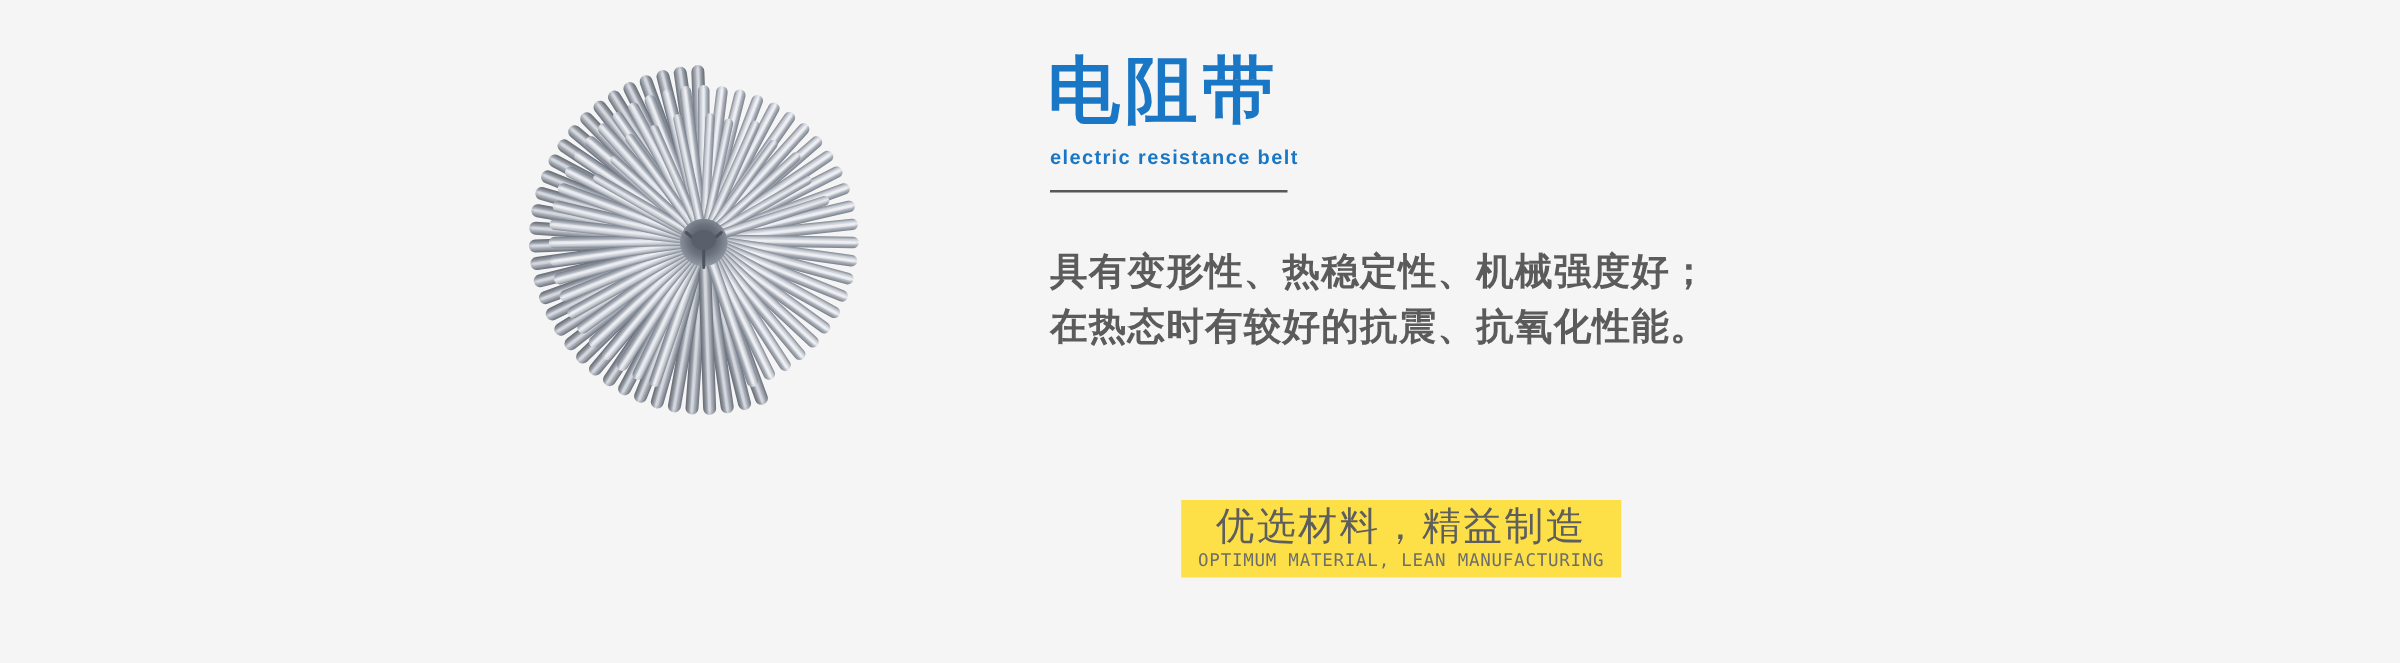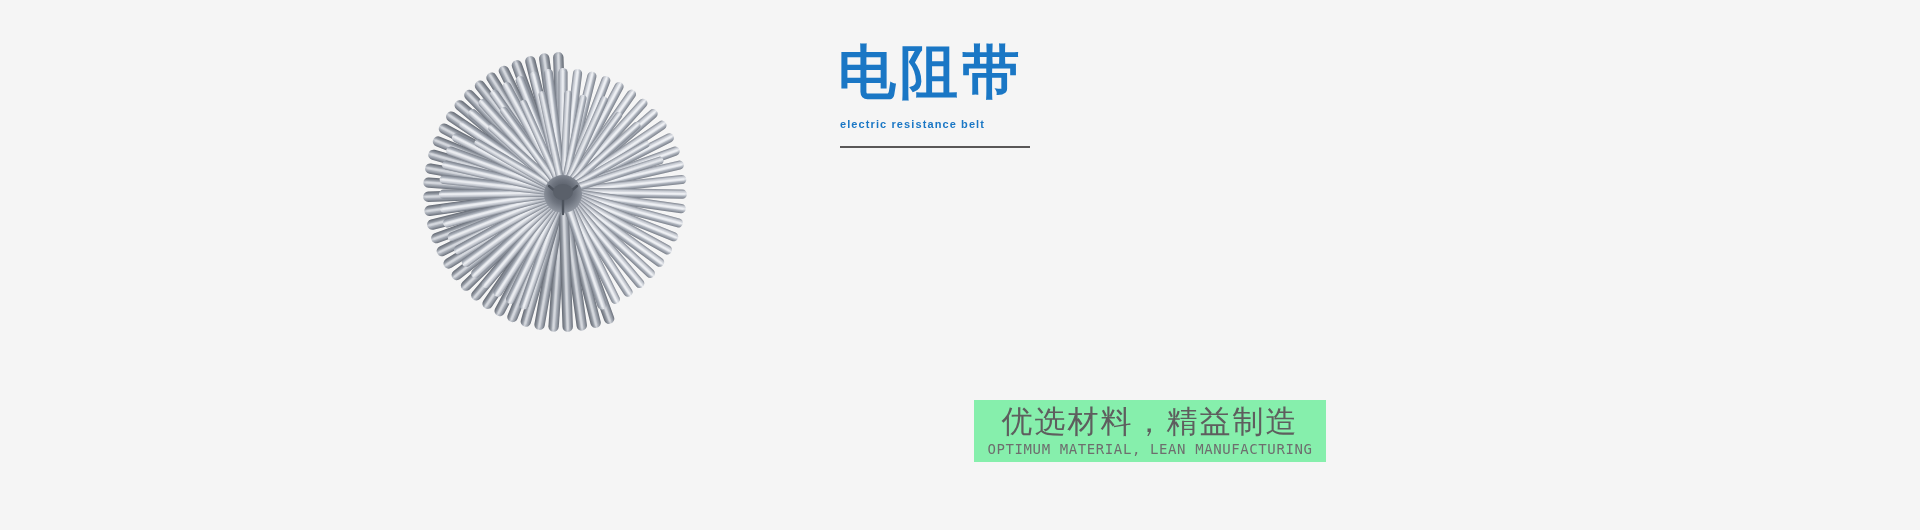--- a/index.html
+++ b/index.html
@@ -51,21 +51,21 @@
     font-size: 58px;
     line-height: 64px;
     font-weight: 700;
     color: #1a77c5;
     letter-spacing: 4px;
     white-space: nowrap;
   }
 
   #title-en {
     margin: 14px 0 0 2px;
-    font-size: 11px;
+    font-size: 16px;
     font-weight: 700;
     color: #1a77c5;
     letter-spacing: 1.1px;
     white-space: nowrap;
   }
 
   #title-divider {
     margin-top: 16px;
     margin-left: 2px;
     width: 190px;
@@ -83,25 +83,25 @@
     line-height: 44px;
     font-weight: 700;
     color: #5b5b5b;
     letter-spacing: 1px;
     white-space: nowrap;
   }
 
   
   #slogan {
     position: absolute;
-    left: 974px;
+    left: 945px;
     top: 400px;
     width: 340px;
     padding: 2px 6px 6px 6px;
-    background: #86efac;
+    background: #fde047;
     text-align: center;
   }
   #slogan-cn {
     font-family: "DejaVu Sans", "Liberation Sans", sans-serif;
     font-size: 31px;
     line-height: 38px;
     font-weight: 400;
     color: #5e5e5e;
     letter-spacing: 2px;
     white-space: nowrap;
@@ -452,20 +452,24 @@
   </div>
 
   <div id="text-block">
 
     <h1 id="title-cn">电阻带</h1>
 
     <div id="title-en">electric resistance belt</div>
 
     <div id="title-divider"></div>
 
+    <div id="description">
+      <div class="desc-line">具有变形性、热稳定性、机械强度好；</div>
+      <div class="desc-line">在热态时有较好的抗震、抗氧化性能。</div>
+    </div>
 
   </div>
 
   <div id="slogan">
     <div id="slogan-cn">优选材料，精益制造</div>
     <div id="slogan-en">OPTIMUM MATERIAL, LEAN MANUFACTURING</div>
   </div>
 
 </div>
 

